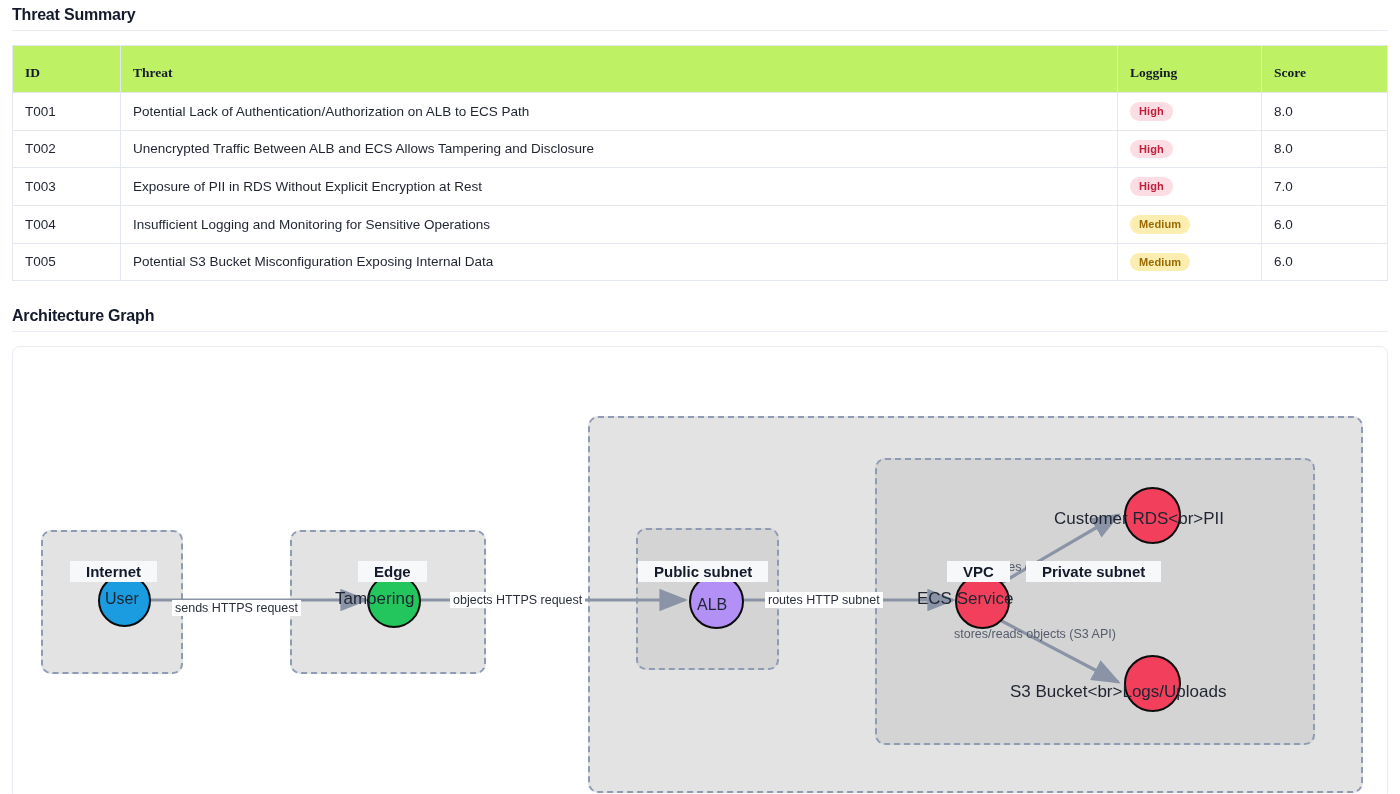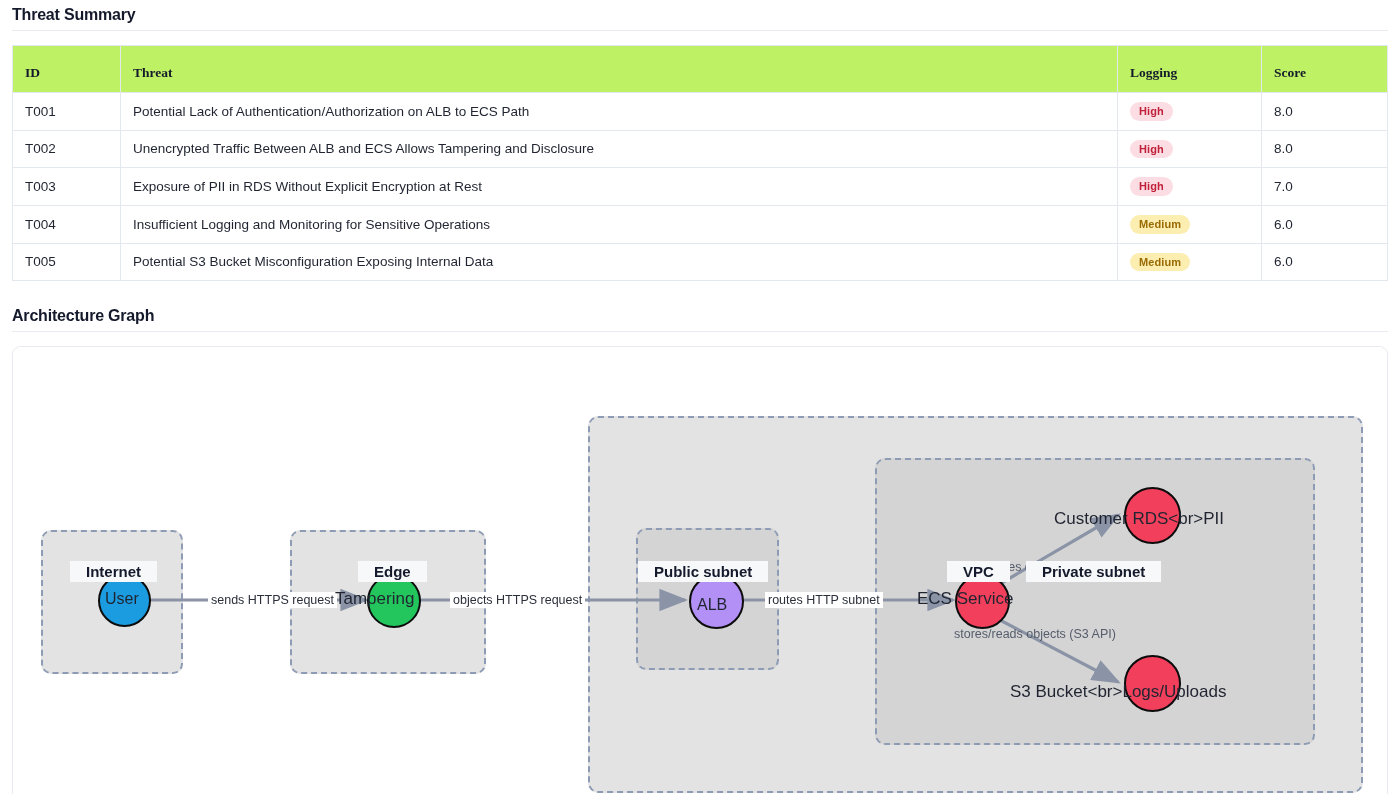--- a/index.html
+++ b/index.html
@@ -220,21 +220,21 @@
         <line x1="985" y1="272" x2="1105" y2="335" stroke="#8a94a6" stroke-width="3.2" marker-end="url(#ah)"></line>
       </svg>
 
       <div class="node" style="left:85px; top:227px; width:53px; height:53px; background:#1b9ce0;"></div>
       <div class="node" style="left:354px; top:227px; width:54px; height:54px; background:#23c65c;"></div>
       <div class="node" style="left:676px; top:227px; width:55px; height:55px; background:#b290f5;"></div>
       <div class="node" style="left:942px; top:227px; width:55px; height:55px; background:#f2405c;"></div>
       <div class="node" style="left:1111px; top:140px; width:57px; height:57px; background:#f2405c;"></div>
       <div class="node" style="left:1111px; top:308px; width:57px; height:57px; background:#f2405c;"></div>
 
-      <div class="edge-label" style="left:159px; top:245px;margin-left:36px;">sends HTTPS request</div>
+      <div class="edge-label" style="left:159px; top:253px;">sends HTTPS request</div>
       <div class="edge-label" style="left:437px; top:245px;">objects HTTPS request</div>
       <div class="edge-label" style="left:752px; top:245px;">routes HTTP subnet</div>
       <div class="edge-label plain" style="left:938px; top:212px;">reads/writes data (SQL/TLS)</div>
       <div class="edge-label plain" style="left:938px; top:279px;">stores/reads objects (S3 API)</div>
 
       <div class="node-label inside" style="left:92px; top:243px;">User</div>
       <div class="node-label" style="left:322px; top:242px;">Tampering</div>
       <div class="node-label inside" style="left:684px; top:249px;">ALB</div>
       <div class="node-label" style="left:904px; top:242px;">ECS Service</div>
       <div class="node-label" style="left:1029px; top:162px;margin-left:12px;">Customer RDS&lt;br&gt;PII</div>

